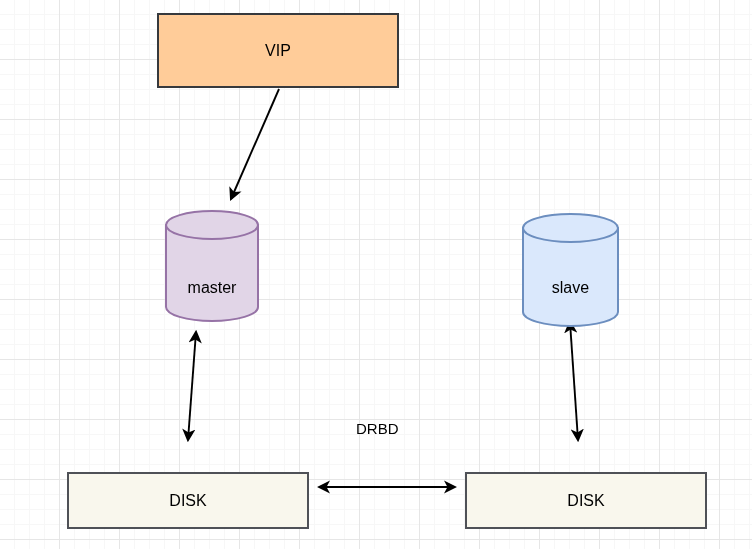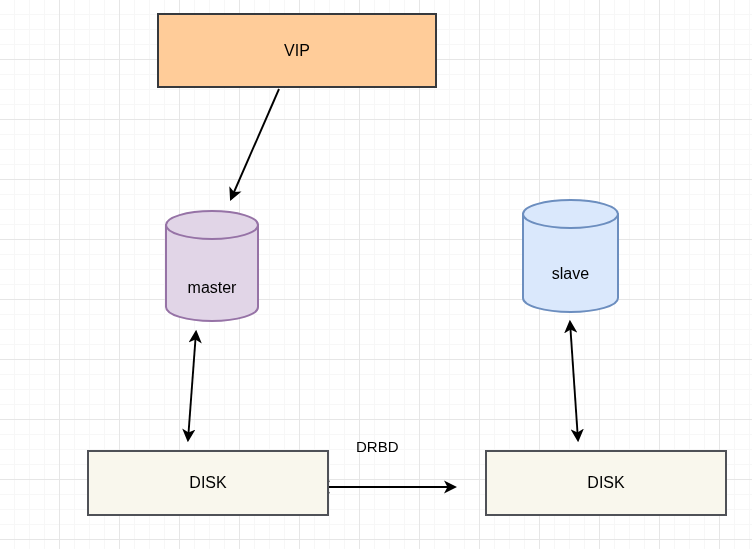--- a/index.html
+++ b/index.html
@@ -42,66 +42,65 @@
     font-size: 16px;
     color: #000000;
     line-height: 1.2;
     text-align: center;
     white-space: nowrap;
   }
   
   #node-vip {
     left: 157px;
     top: 13px;
-    width: 280px;
+    width: 242px;
     height: 75px;
     background: #ffcc99;
     border: 2px solid #36393d;
   }
   
   .disk-box {
     background: #f9f7ed;
     border: 2px solid #4f5157;
     width: 242px;
-    height: 66px;
-    top: 450px;
-    margin-left: 20px;
+    height: 57px;
+    top: 472px;
   }
   #node-disk-left { left: 67px; }
   #node-disk-right { left: 465px; }
 
   
   .cylinder {
     position: absolute;
   }
   .cylinder svg { display: block; }
   .cylinder .cyl-label {
     position: absolute;
     left: 0;
     right: 0;
     text-align: center;
     font-size: 16px;
     color: #000000;
     white-space: nowrap;
   }
   #node-master { left: 164px; top: 209px; width: 96px; height: 114px; }
   #node-master .cyl-label { top: 70px; }
-  #node-slave  { left: 521px; top: 198px; width: 99px; height: 116px; }
+  #node-slave  { left: 521px; top: 212px; width: 99px; height: 116px; }
   #node-slave .cyl-label { top: 67px; }
 
   .edge-label {
     position: absolute;
     font-size: 15px;
     color: #000000;
     white-space: nowrap;
     background: transparent;
   }
   #edge-label-drbd {
     left: 356px;
-    top: 438px;
+    top: 420px;
   }
 </style>
 </head>
 <body>
 
 <div id="canvas">
 
   <svg class="edges" viewBox="0 0 752 549" width="752" height="549">
     <defs>
       <marker id="arrow-end" viewBox="0 0 12 12" refX="10" refY="6" markerWidth="7" markerHeight="7" orient="auto-start-reverse">

